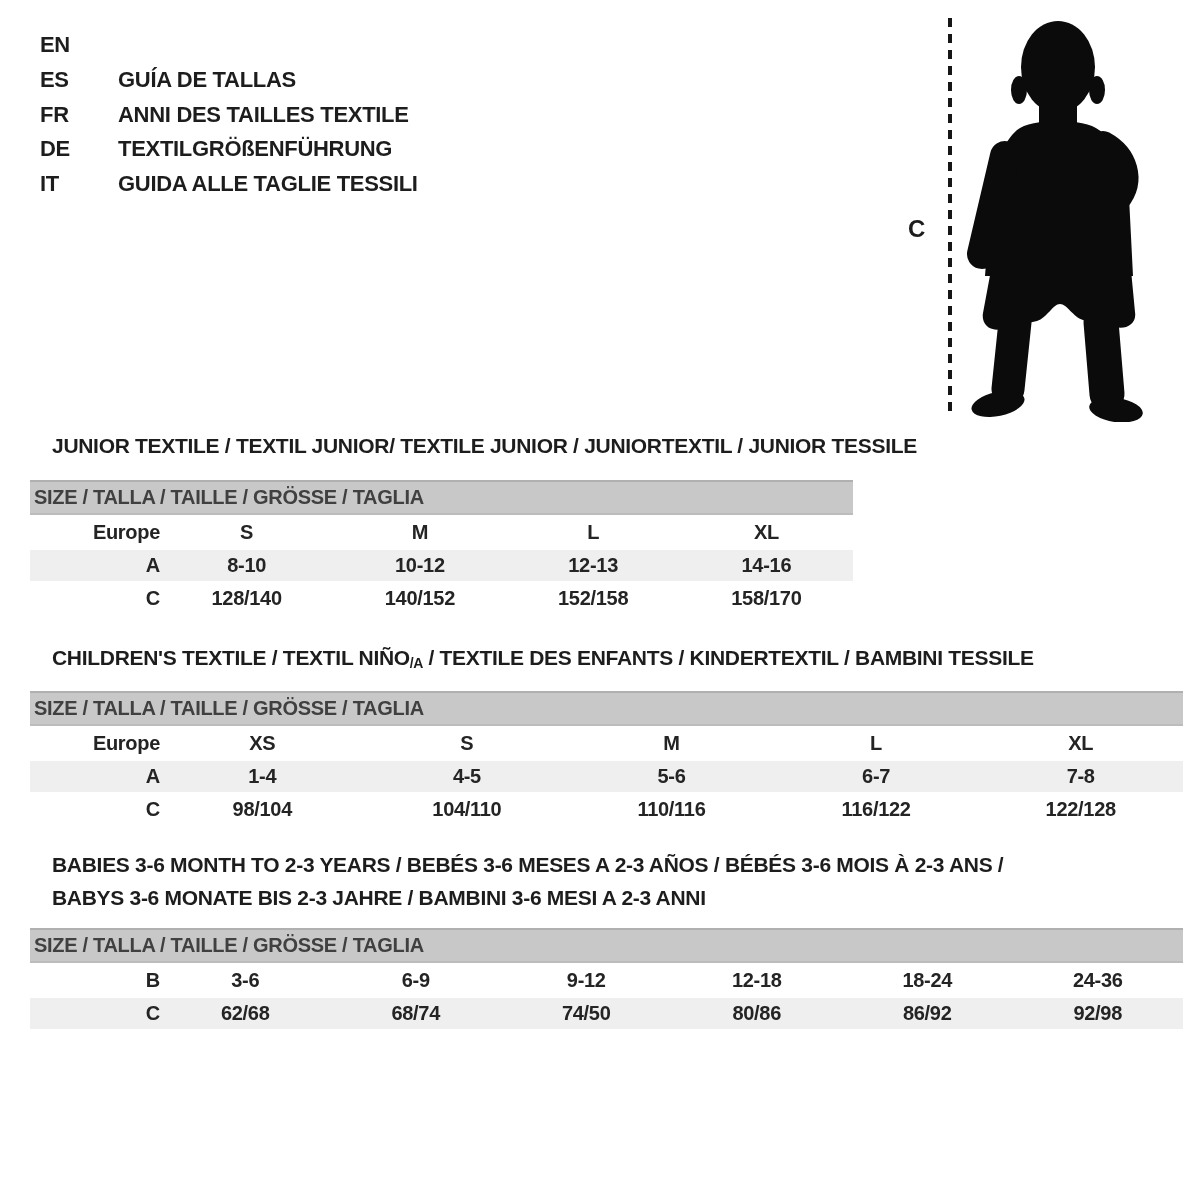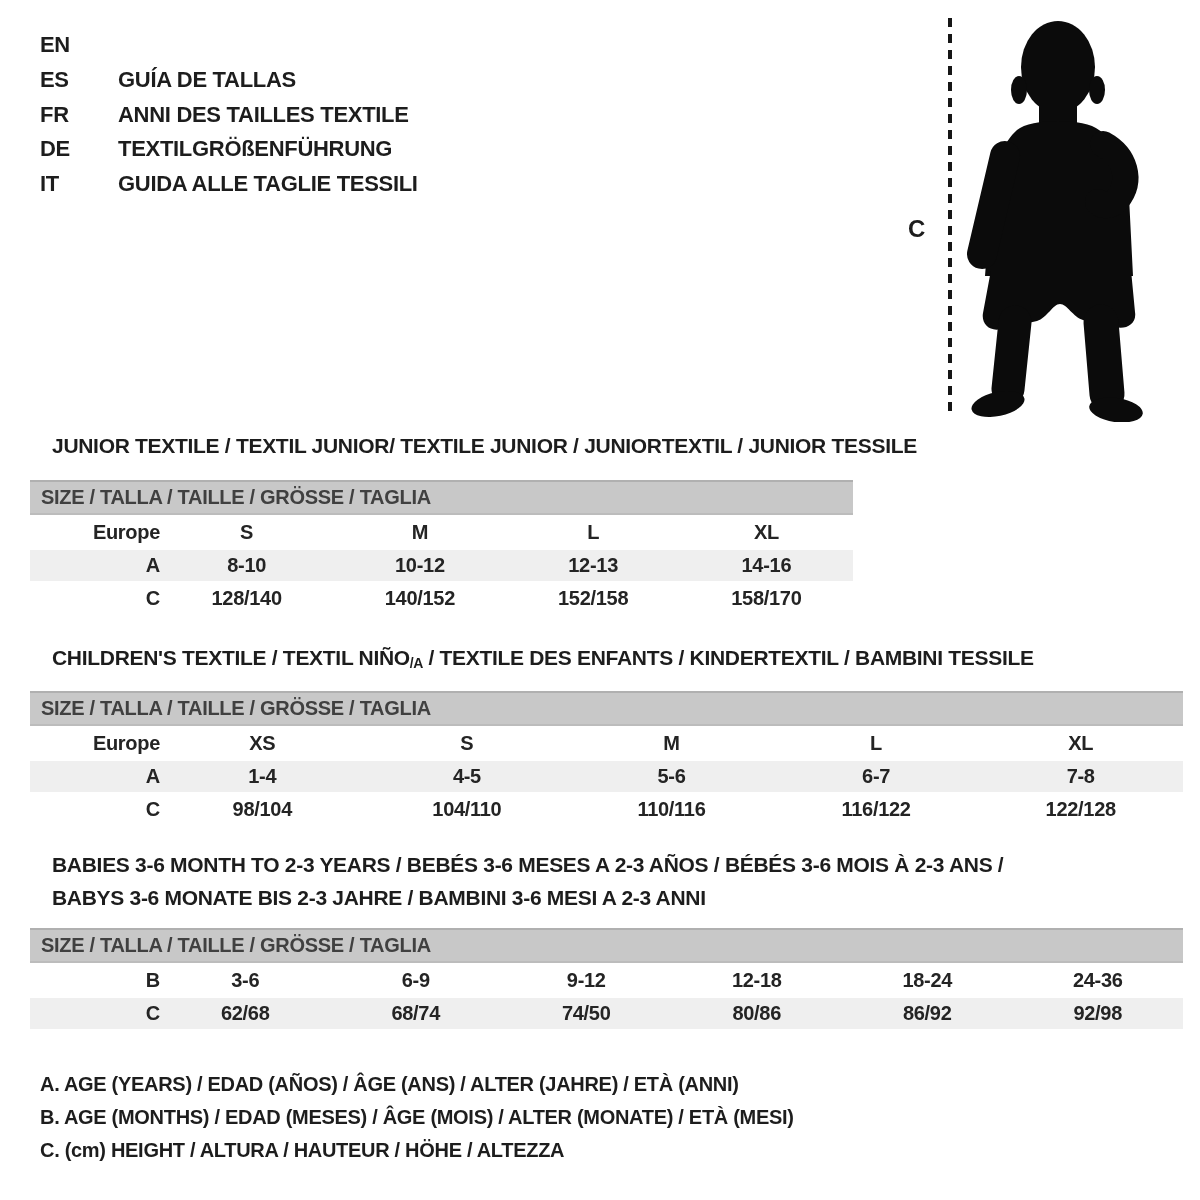--- a/index.html
+++ b/index.html
@@ -40,21 +40,21 @@
     position:absolute;left:30px;border-collapse:collapse;table-layout:fixed;
     font-size:20px;font-weight:bold;color:#242424;
   }
   .tbl-junior{top:480px;width:823px;}
   .tbl-children{top:691px;width:1153px;}
   .tbl-babies{top:928px;width:1153px;}
   td{padding:0;text-align:center;vertical-align:middle;overflow:hidden;}
   td.lbl{text-align:right;padding-left:10px;}
   tr.band td{
     height:31px;background:var(--band-bg);color:var(--band-text);
-    text-align:left;padding-left:11px;
+    text-align:left;padding-left:4px;
     border-top:2px solid var(--band-border);
     border-bottom:2px solid #bcbcbc;
     margin-top:15px;
   }
   tr.r-head td{height:35px;}
   tr.r-alt td{height:31px;background:var(--row-alt-bg);}
   tr.r-plain td{height:34px;}
   
   .legend{position:absolute;left:40px;top:1068px;font-size:20px;line-height:33px;}
 </style>
@@ -214,19 +214,14 @@
       <td>62/68</td>
       <td>68/74</td>
       <td>74/50</td>
       <td>80/86</td>
       <td>86/92</td>
       <td>92/98</td>
     </tr>
   </tbody>
     </table>
 
-  <div class="legend">
-    <div>A. AGE (YEARS) / EDAD (AÑOS) / ÂGE (ANS) / ALTER (JAHRE) / ETÀ (ANNI)</div>
-    <div>B. AGE (MONTHS) / EDAD (MESES) / ÂGE (MOIS) / ALTER (MONATE) / ETÀ (MESI)</div>
-    <div>C. (cm) HEIGHT / ALTURA / HAUTEUR / HÖHE / ALTEZZA</div>
-  </div>
 
 </div>
 
 </body></html>

